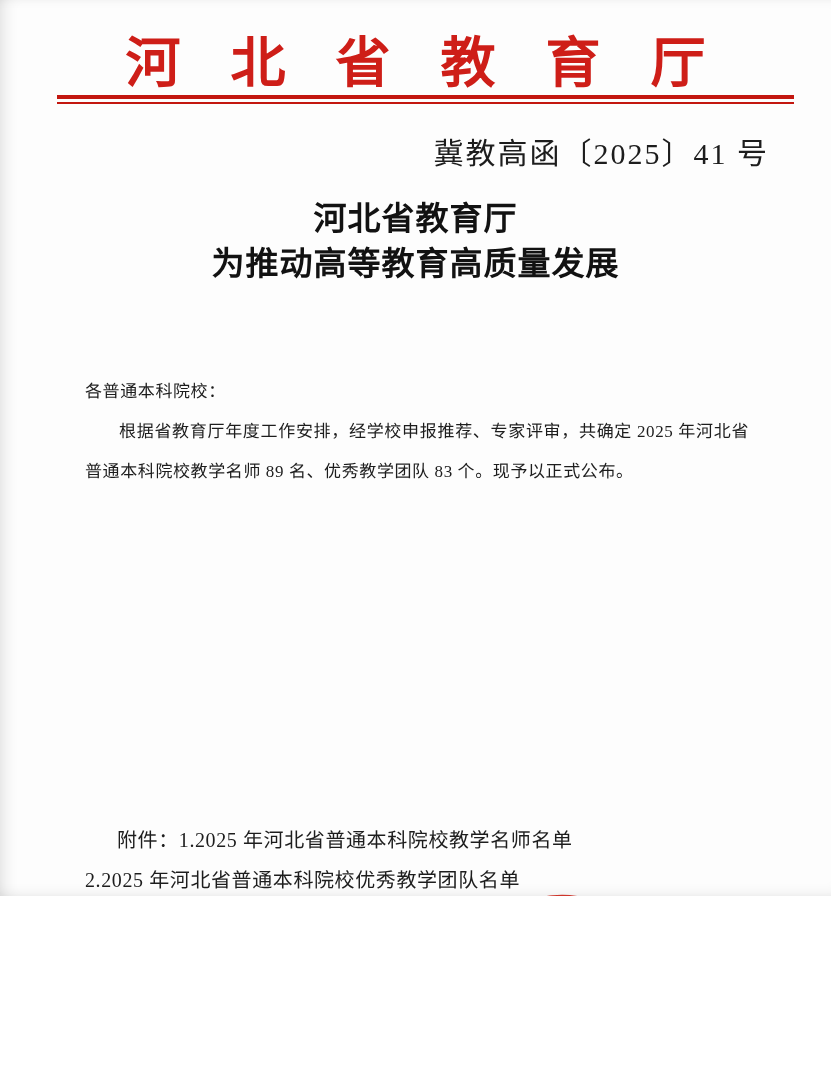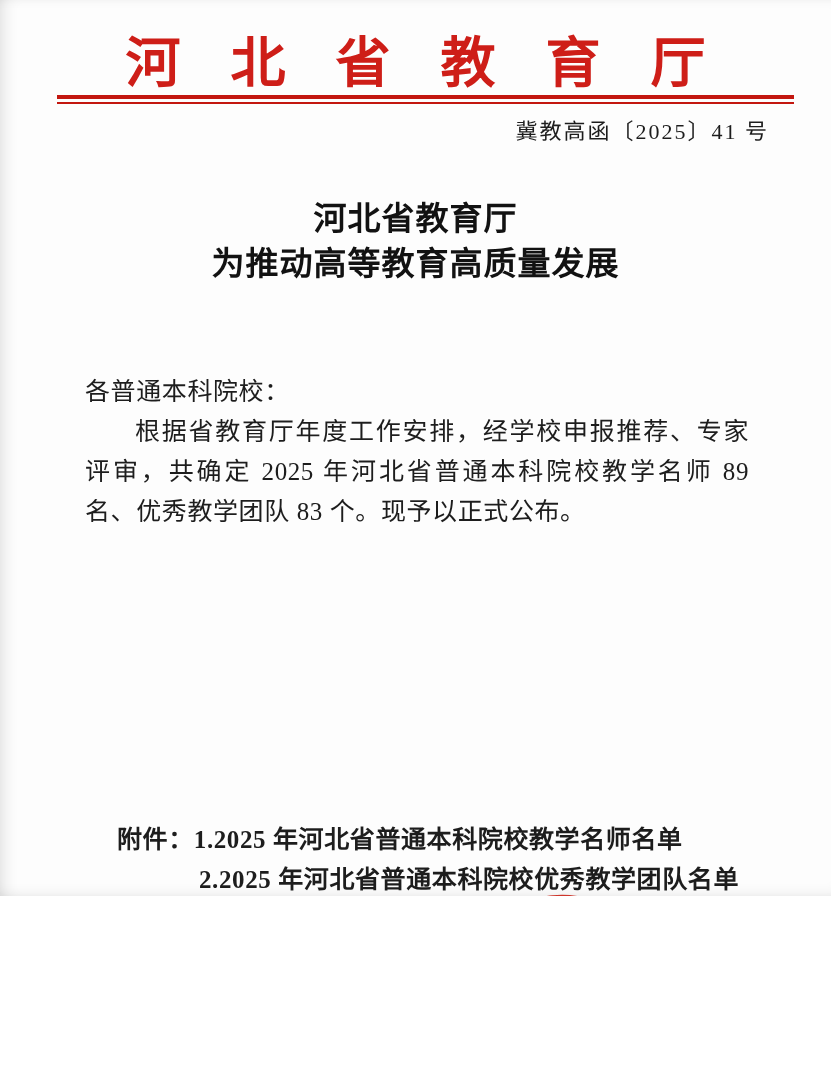--- a/index.html
+++ b/index.html
@@ -24,48 +24,48 @@
     letter-spacing:50px;text-indent:50px;
     white-space:nowrap;
   }
   .rule-header{
     position:absolute;top:95px;left:57px;width:737px;
     height:3px;
     border-top:4px solid #c3170f;
     border-bottom:2px solid #c3170f;
   }
   .doc-number{
-    position:absolute;top:113px;right:62px;
-    font-size:22px;letter-spacing:2px;
+    position:absolute;top:129px;right:62px;
+    font-size:30px;letter-spacing:2px;
   }
   
   .title-block{
     position:absolute;top:197px;left:0;right:0;
     text-align:center;
     font-weight:bold;
     font-size:33px;line-height:45px;
     letter-spacing:1px;
     color:#121212;
   }
   
   .body-block{
     position:absolute;top:372px;left:85px;width:664px;
-    font-size:25px;line-height:40px;
+    font-size:17px;line-height:40px;
     letter-spacing:0.6px;
     text-align:justify;
   }
   .body-block p{margin:0;}
   .para{text-indent:2em;}
   
   .attachments{
     position:absolute;top:820px;left:85px;width:680px;
-    font-size:25px;line-height:40px;letter-spacing:0.6px;font-weight:bold;
+    font-size:20px;line-height:40px;letter-spacing:0.6px;
   }
   .att-line1{margin-left:32px;}
-  .att-line2{margin-left:114px;}
+  .att-line2{}
   
   .sig-block{
     position:absolute;top:939px;right:173px;
     text-align:right;
     font-size:25px;line-height:41px;letter-spacing:1px;
   }
   .sig-date{letter-spacing:2px;}
   
   .footer-disclosure{
     position:absolute;top:1012px;left:92px;

